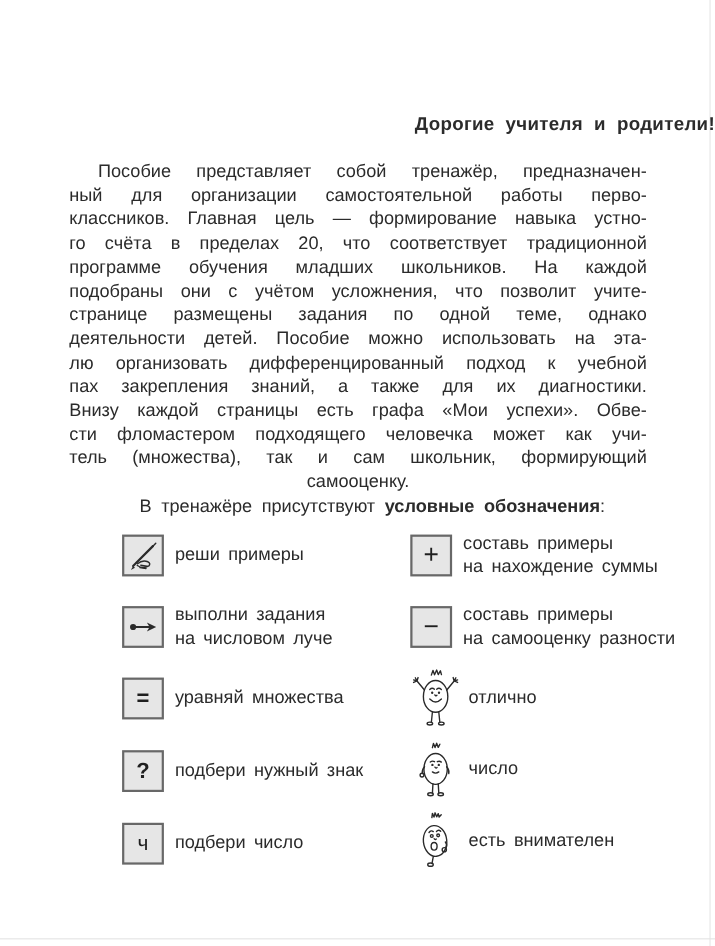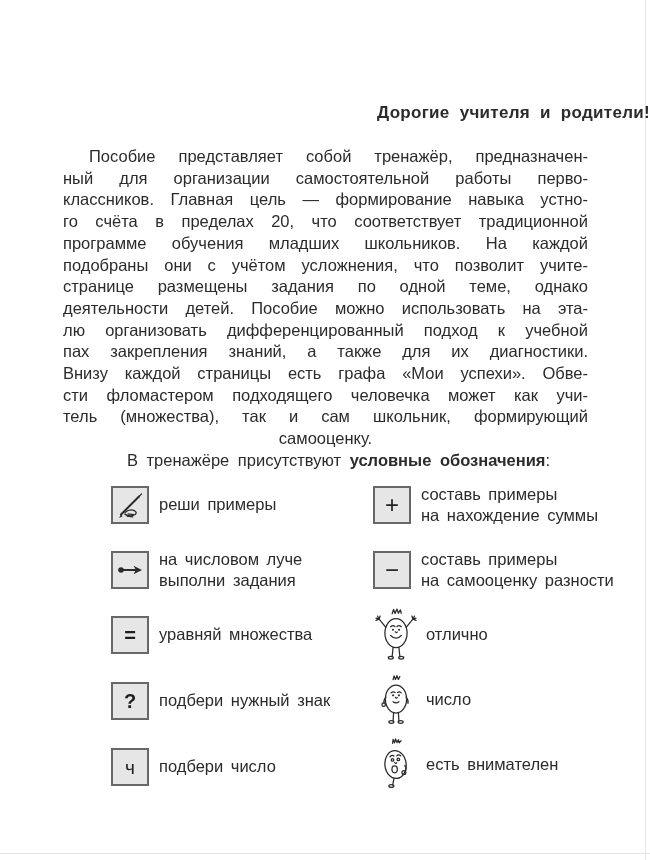--- a/index.html
+++ b/index.html
@@ -87,22 +87,22 @@
 
   <div class="lrow" style="top:551px">
     <div class="ibox">
       <svg width="30" height="30" viewBox="0 0 30 30">
         <circle class="fl" cx="6" cy="15" r="2.8"></circle>
         <path class="th" d="M6,15 L24,15"></path>
         <path class="fl" d="M27,15 L18.5,10.8 L21,15 L18.5,19.2 z"></path>
       </svg>
     </div>
     <div class="ltext">
+      <div>выполни задания</div>
       <div>на числовом луче</div>
-      <div>выполни задания</div>
     </div>
   </div>
 
   <div class="lrow" style="top:616px">
     <div class="ibox">
       <span class="sym sym-eq">=</span>
     </div>
     <div class="ltext">
       <div>уравняй множества</div>
     </div>

